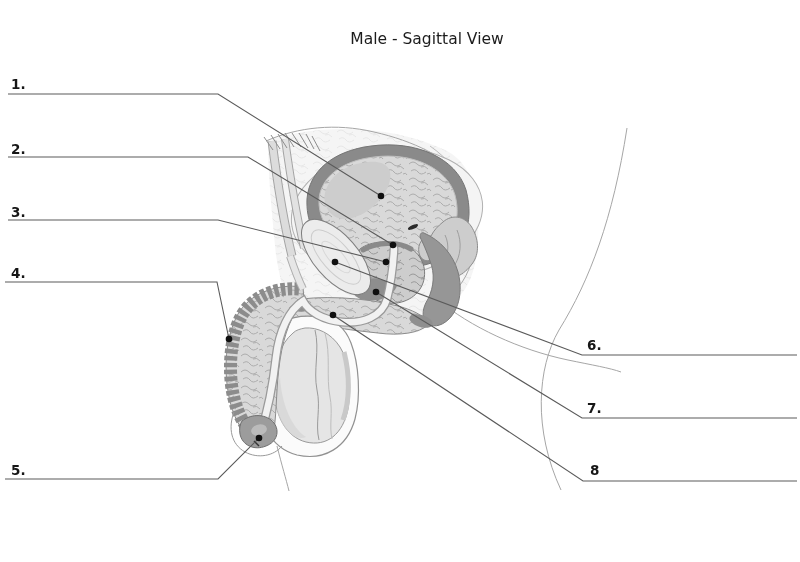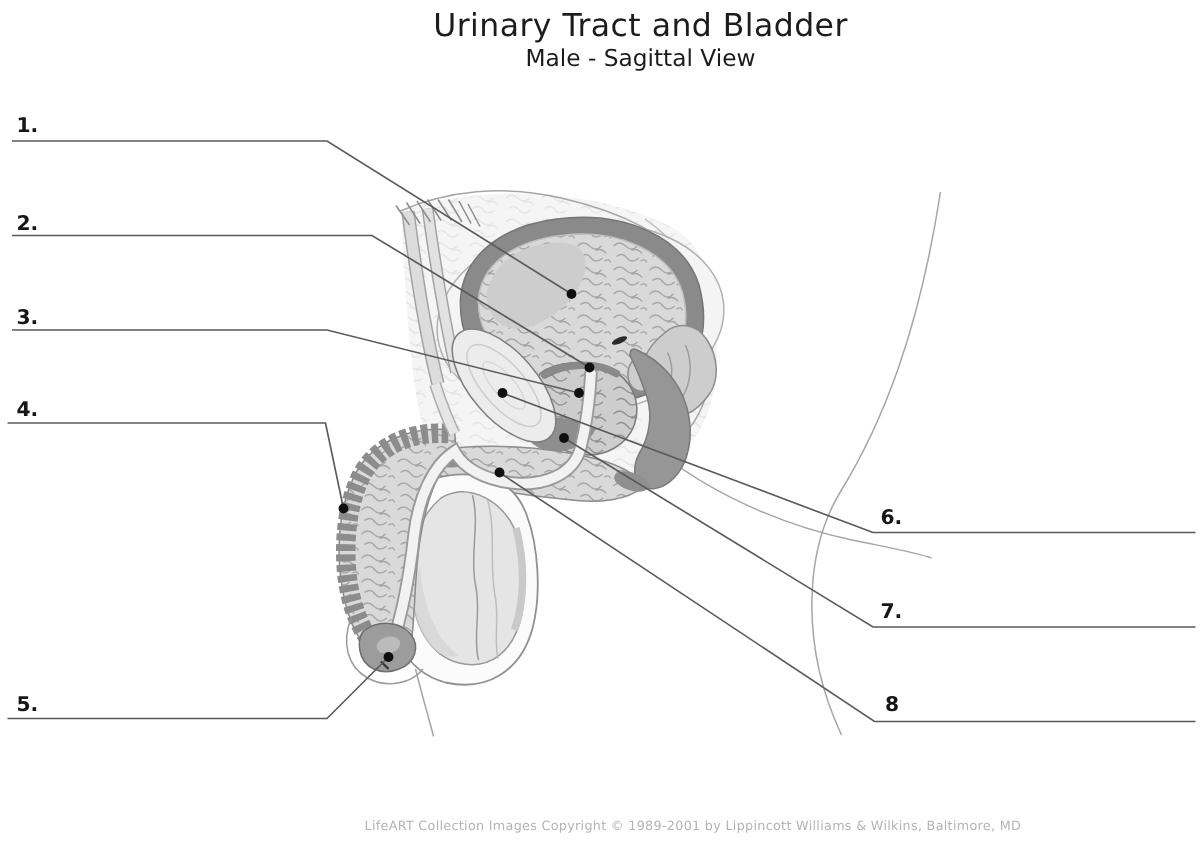--- a/index.html
+++ b/index.html
@@ -26,21 +26,20 @@
     position:absolute;top:546px;left:243px;font-size:8.5px;color:#b4b4b4;
     letter-spacing:.2px;white-space:nowrap;
   }
   svg.diagram{position:absolute;left:0;top:0;}
 </style>
 </head>
 <body>
 
 <div class="stage">
 
-  <div class="title">Urinary Tract and Bladder</div>
   <div class="subtitle">Male - Sagittal View</div>
 
   <svg class="diagram" width="800" height="562" viewBox="0 0 800 562">
     <defs>
       <pattern id="mot" width="24" height="16" patternUnits="userSpaceOnUse">
         <rect width="24" height="16" fill="#d9d9d9"></rect>
         <path d="M1,4 Q5,0 9,4 T17,4 M3,11 Q7,8 10,12 T18,12 M13,7 Q17,5 20,9 M19,14 Q22,12 23,15" fill="none" stroke="#a7a7a7" stroke-width="0.9"></path>
       </pattern>
       <pattern id="motM" width="24" height="16" patternUnits="userSpaceOnUse">
         <rect width="24" height="16" fill="#cdcdcd"></rect>
@@ -188,14 +187,13 @@
 
   <div class="lbl lbl1">1.</div>
   <div class="lbl lbl2">2.</div>
   <div class="lbl lbl3">3.</div>
   <div class="lbl lbl4">4.</div>
   <div class="lbl lbl5">5.</div>
   <div class="lbl lbl6">6.</div>
   <div class="lbl lbl7">7.</div>
   <div class="lbl lbl8">8</div>
 
-  <div class="footer">LifeART Collection Images Copyright © 1989-2001 by Lippincott Williams &amp; Wilkins, Baltimore, MD</div>
 </div>
 
 </body></html>

